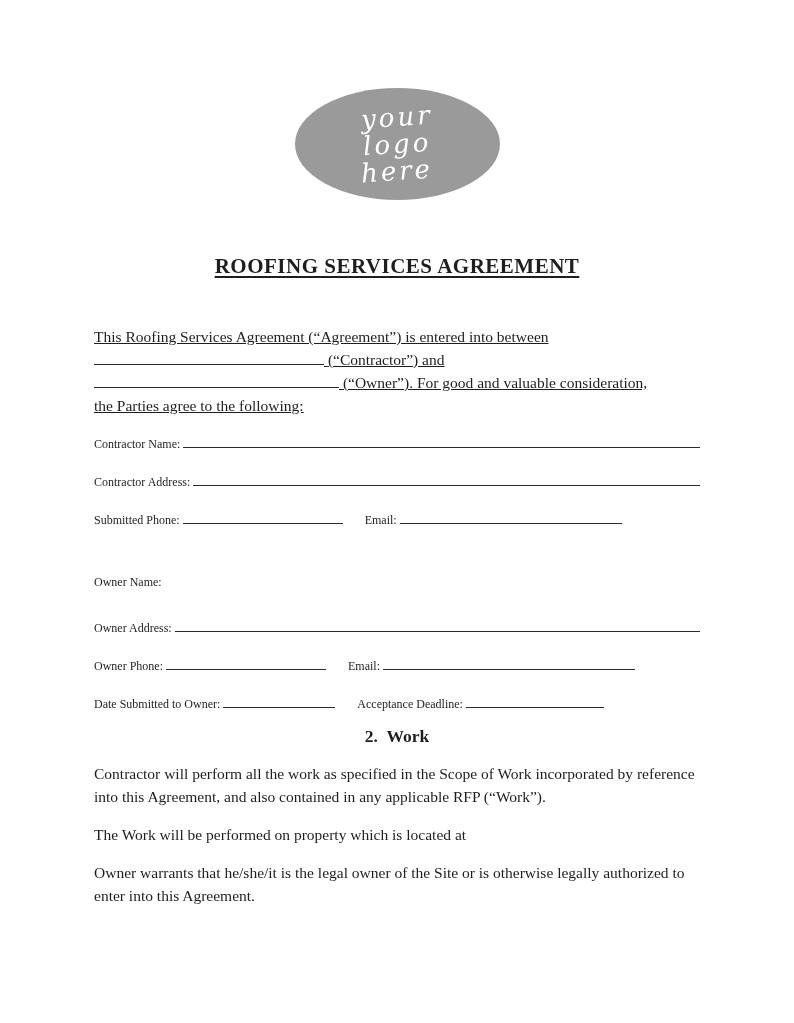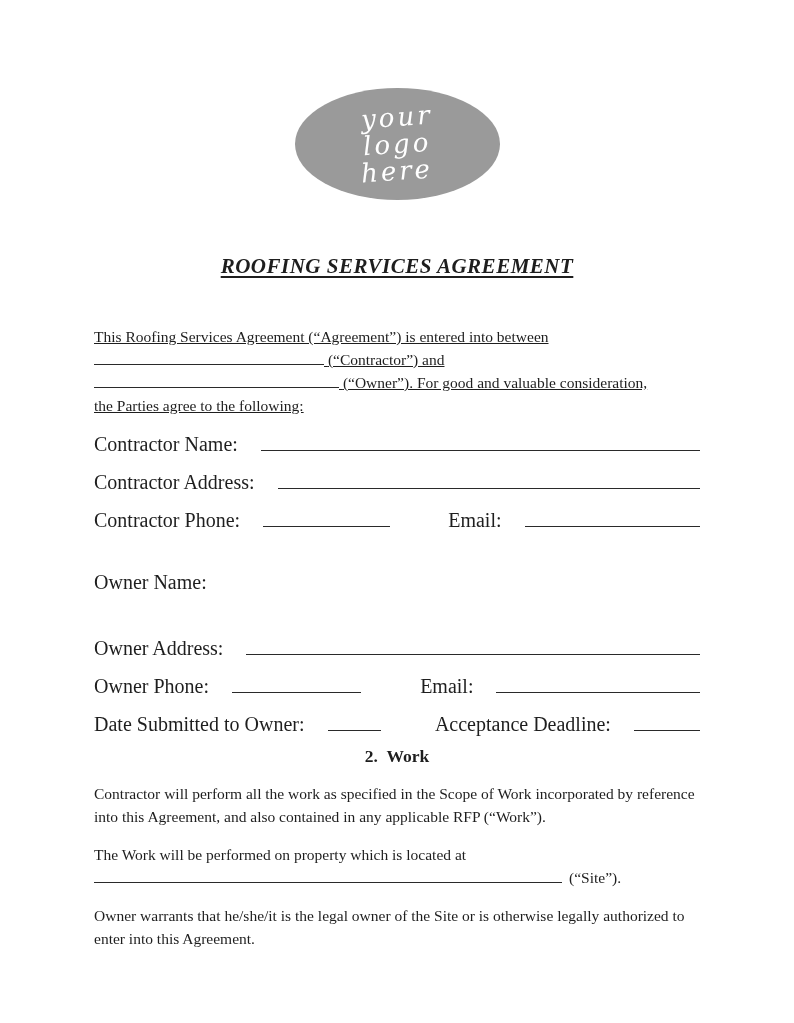--- a/index.html
+++ b/index.html
@@ -40,21 +40,20 @@
     letter-spacing: 3px;
     transform: rotate(-4deg);
   }
   
   .doc-title {
     margin-top: 54px;
     text-align: center;
     font-size: 21px;
     font-weight: bold;
     letter-spacing: 0.5px;
-    font-style: italic;
   }
   .doc-title span {
     text-decoration: underline;
     text-underline-offset: 3px;
   }
   
   .intro {
     margin-top: 46px;
     font-size: 15.5px;
     line-height: 23px;
@@ -81,23 +80,23 @@
     text-align: center;
     font-size: 17.5px;
     font-weight: bold;
     margin-top: 22px;
     margin-bottom: 14px;
   }
   
   .field-row {
     display: flex;
     align-items: baseline;
-    gap: 23px;
+    gap: 3px;
     margin-top: 16px;
-    font-size: 20px;
+    font-size: 12px;
     line-height: 22px;
     white-space: nowrap;
   }
   .field-row.gap-above { margin-top: 40px; flex-direction: column; }
   .field-row .spacer { width: 16px; }
   
   .para {
     font-size: 15.5px;
     line-height: 23px;
     margin-top: 15px;
@@ -142,21 +141,21 @@
     <span>Contractor Name:</span>
     <span class="blank grow"></span>
   </div>
 
   <div class="field-row">
     <span>Contractor Address:</span>
     <span class="blank grow"></span>
   </div>
 
   <div class="field-row">
-    <span>Contractor Phone:</span>
+    <span>Submitted Phone:</span>
     <span class="blank w160"></span>
     <span class="spacer"></span>
     <span>Email:</span>
     <span class="blank w220"></span>
   </div>
 
   <div class="field-row gap-above">
     <span>Owner Name:</span>
     <span class="blank grow"></span>
   </div>
@@ -181,21 +180,17 @@
     <span>Acceptance Deadline:</span>
     <span class="blank w135"></span>
   </div>
 
   <div class="section-heading" style="margin-top:11px;">2.&nbsp; Work</div>
 
   <div class="para">Contractor will perform all the work as specified in the Scope of Work incorporated by reference into this Agreement, and also contained in any applicable RFP (“Work”).</div>
 
   <div class="para">
     <div>The Work will be performed on property which is located at</div>
-    <div class="site-line">
-      <span class="blank w470"></span>
-      <span>(“Site”).</span>
-    </div>
   </div>
 
   <div class="para">Owner warrants that he/she/it is the legal owner of the Site or is otherwise legally authorized to enter into this Agreement.</div>
 
 </div>
 
 </body></html>

